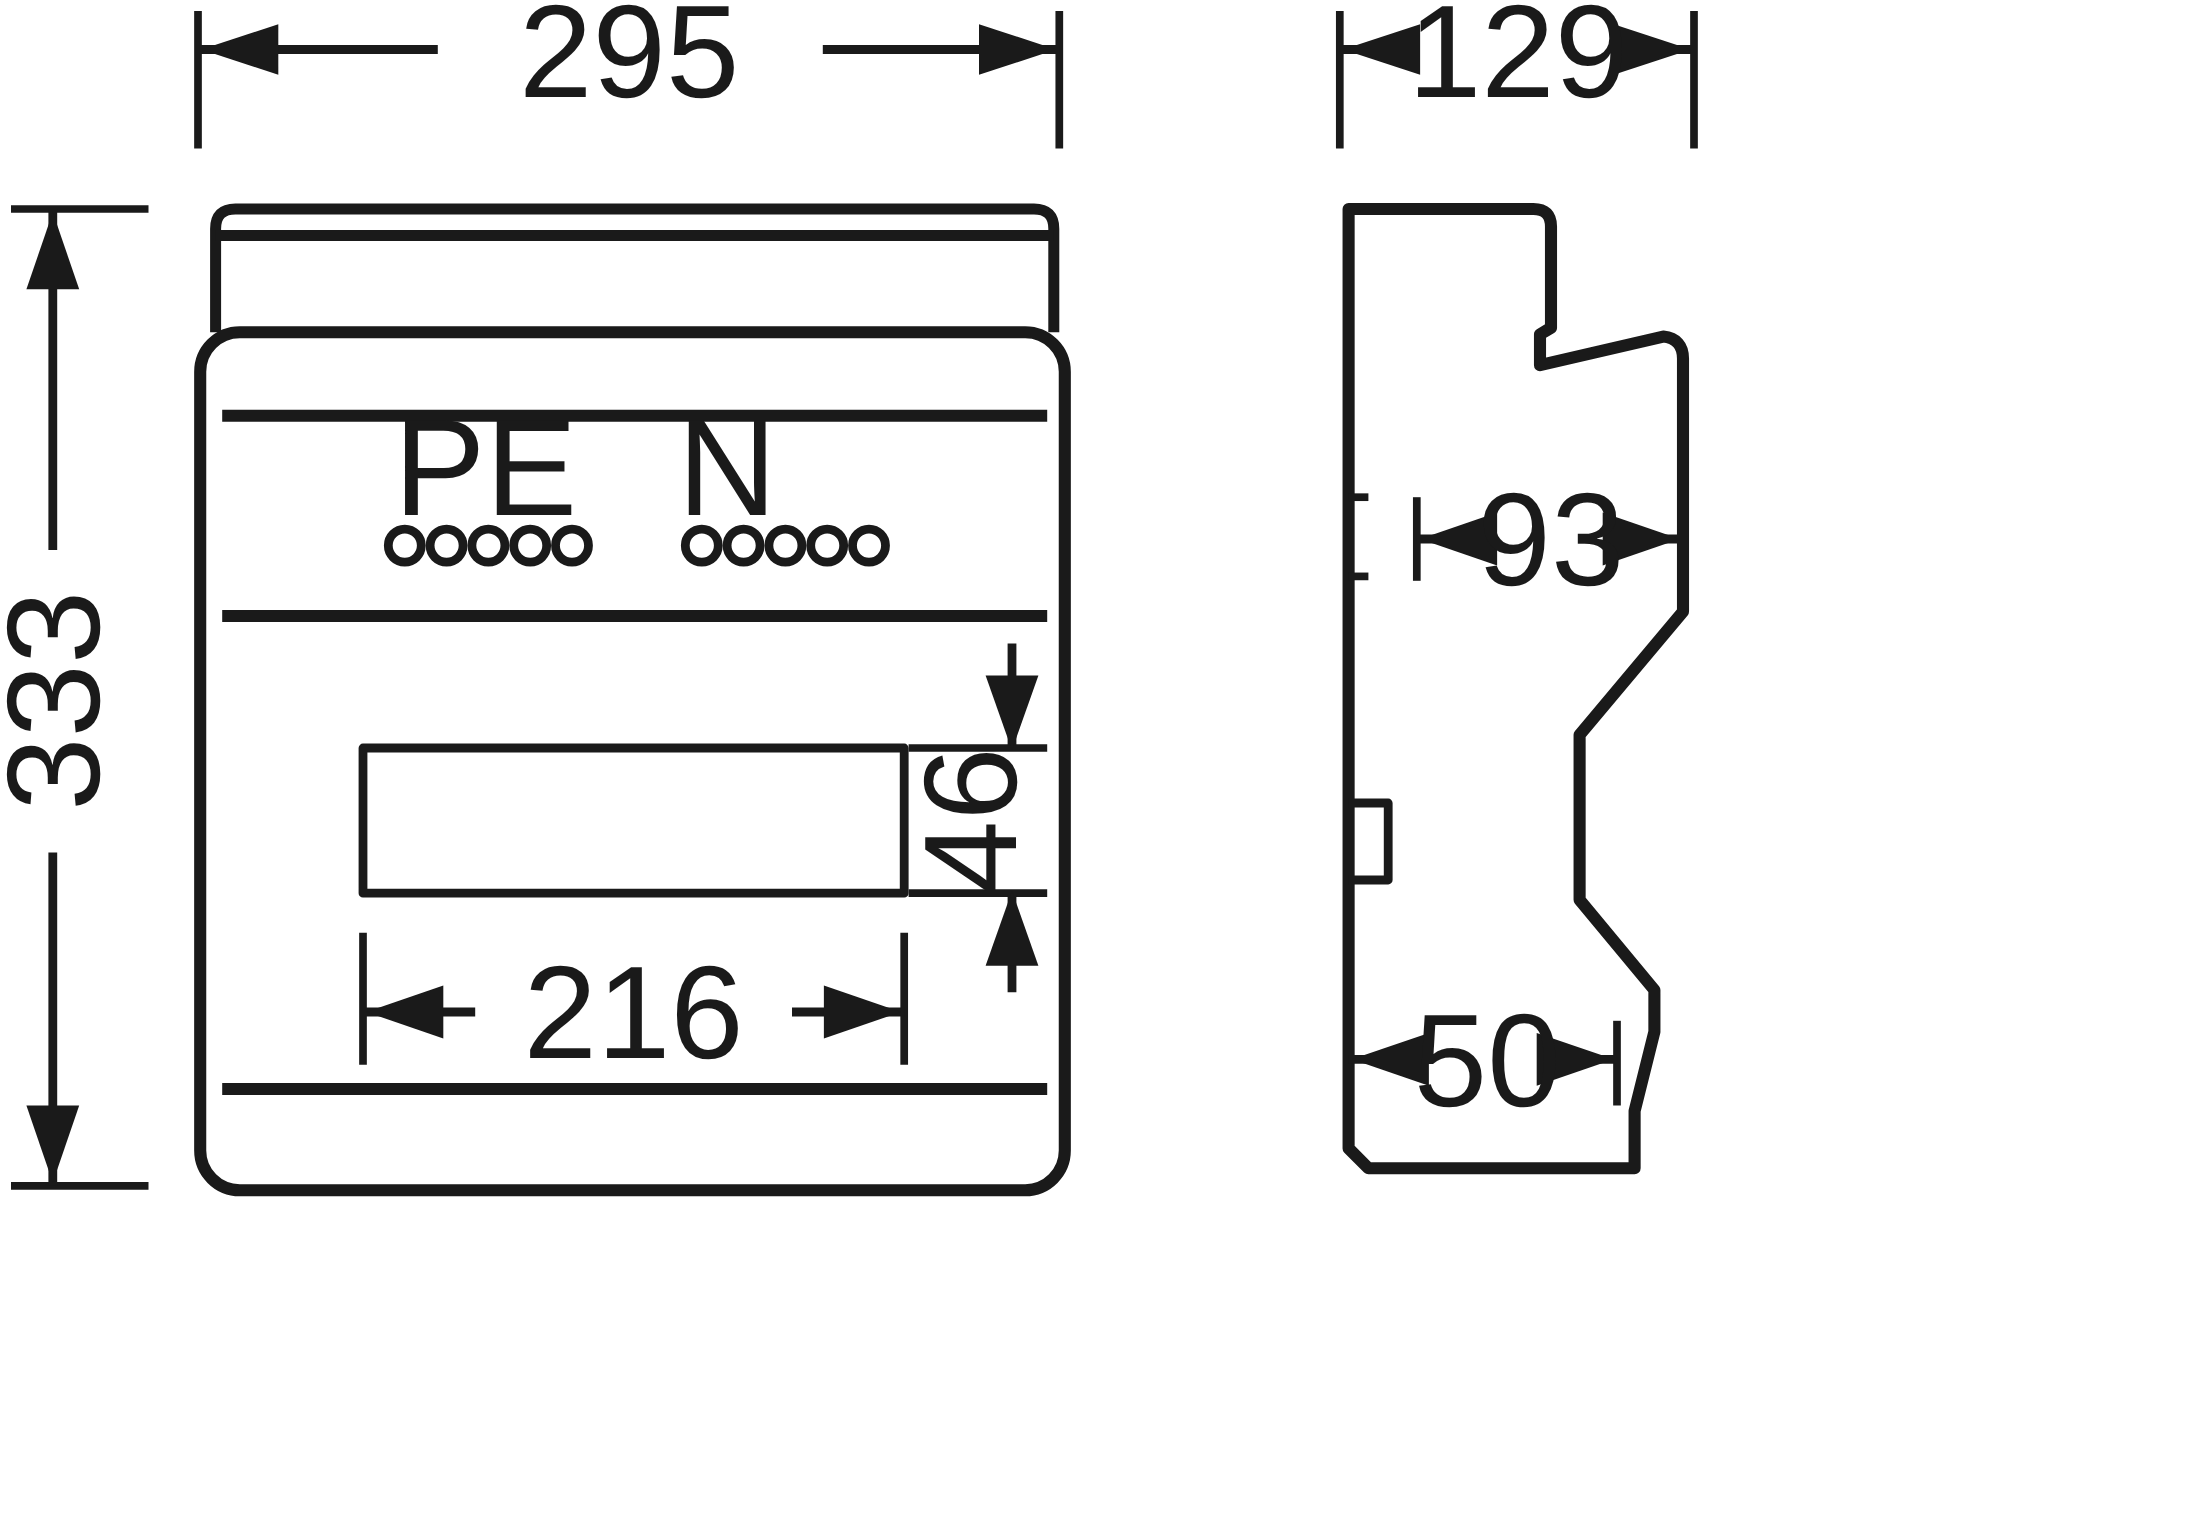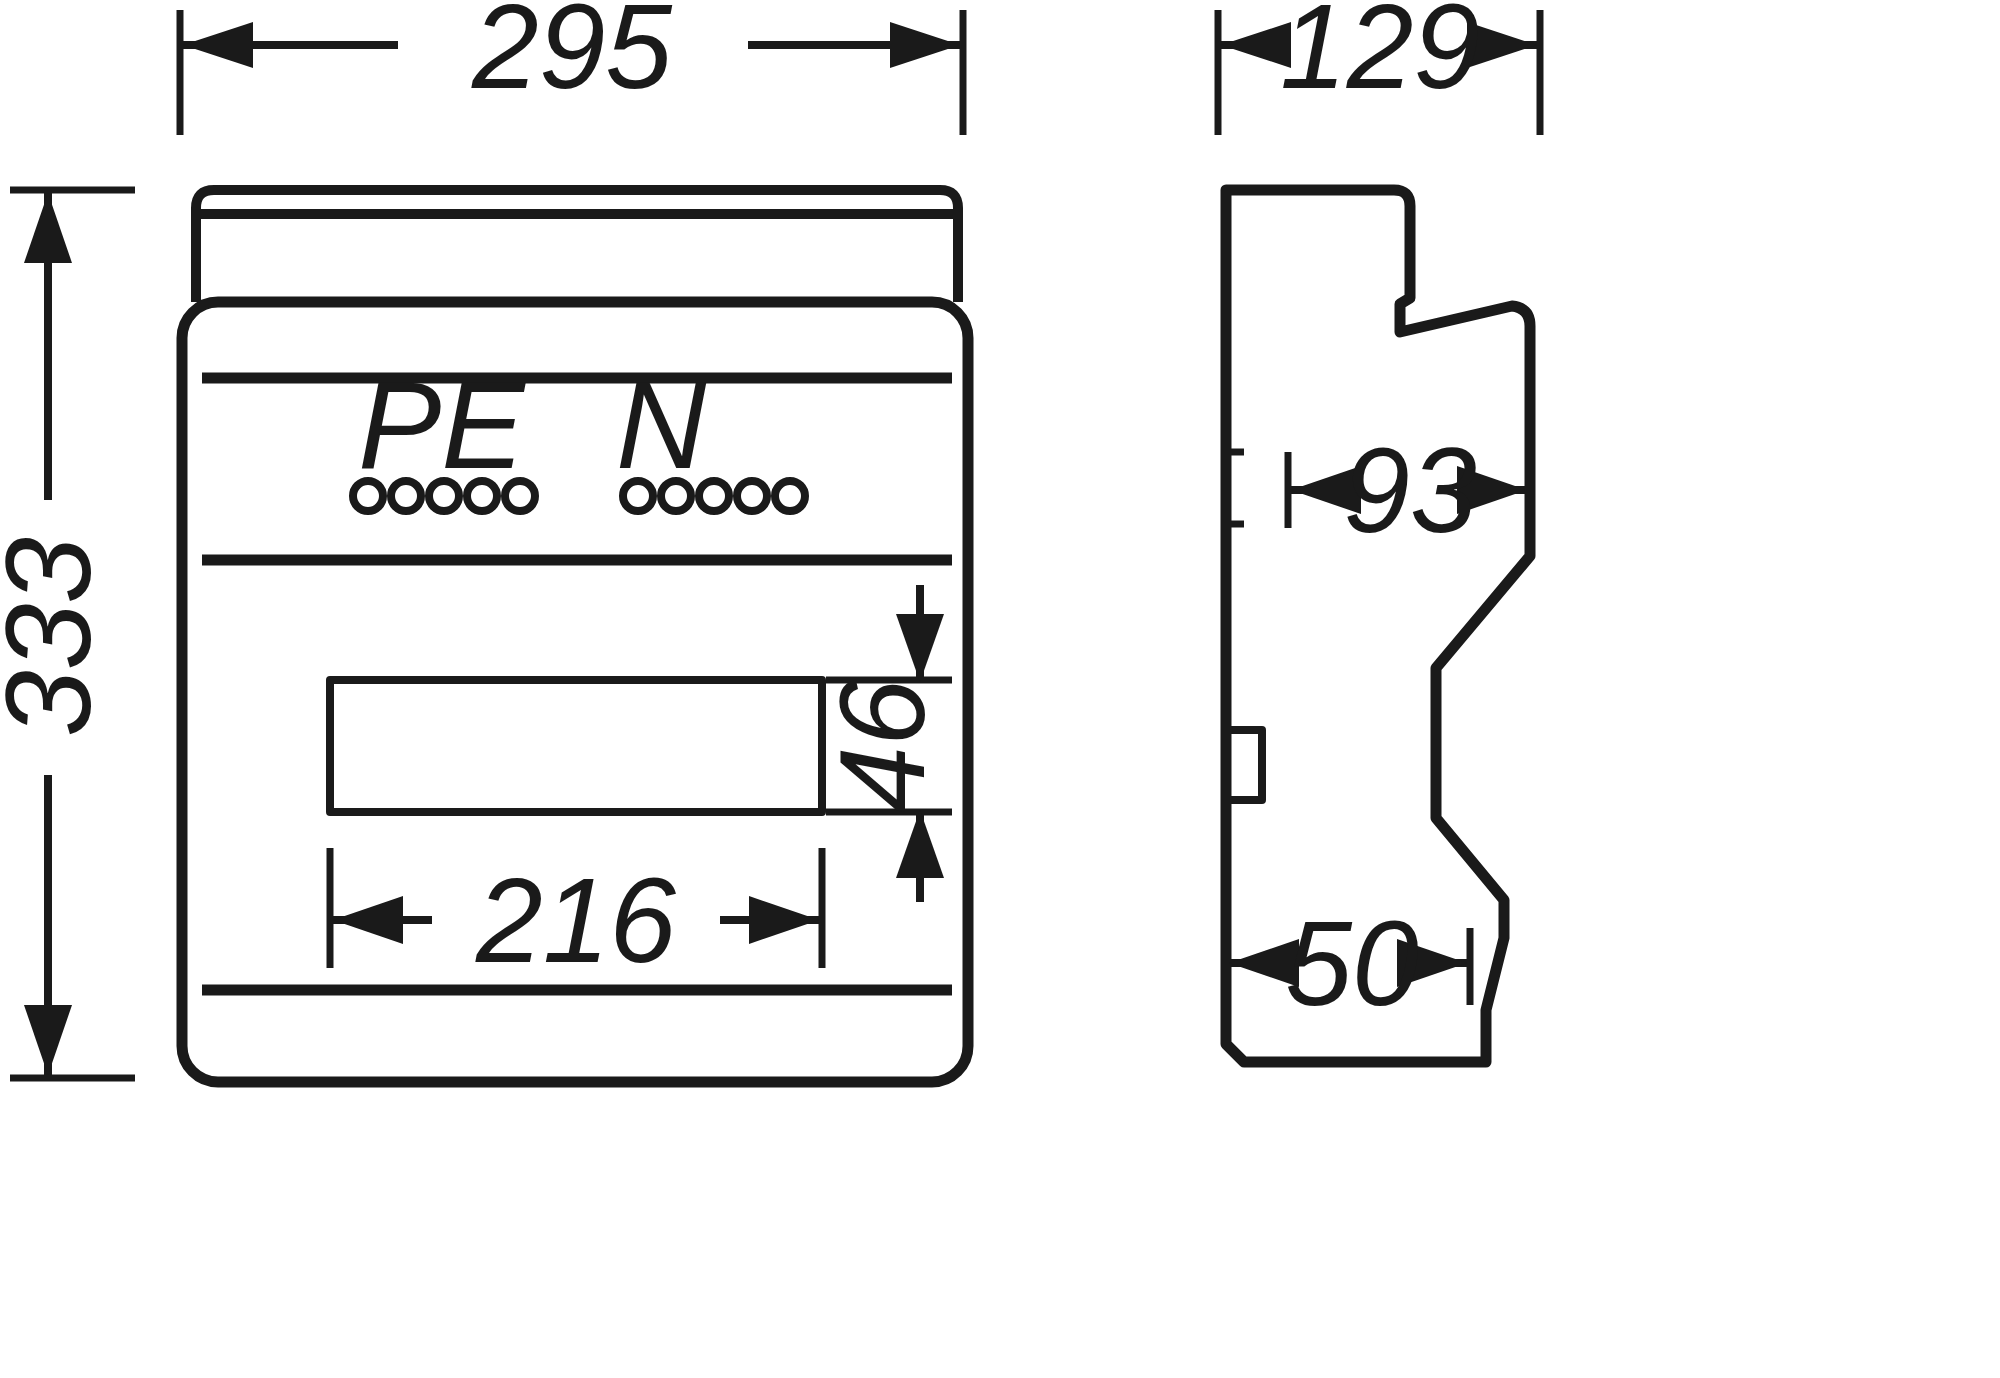--- a/index.html
+++ b/index.html
@@ -1,16 +1,16 @@
 <!DOCTYPE html>
 <html><head>
 <meta charset="utf-8">
 <style>
   html, body { margin: 0; padding: 0; background: #ffffff; }
-  .stage { position: relative; width: 2000px; height: 1308px; background: #ffffff; overflow: hidden; font-style: italic; }
+  .stage { position: relative; width: 2000px; height: 1308px; background: #ffffff; overflow: hidden; }
   svg { display: block; }
   .outline { fill: none; stroke: #1a1a1a; stroke-width: 11; stroke-linejoin: round; }
   .inner   { fill: none; stroke: #1a1a1a; stroke-width: 10; }
   .dimline { fill: none; stroke: #1a1a1a; stroke-width: 8; }
   .extline { fill: none; stroke: #1a1a1a; stroke-width: 7; }
   .detail  { fill: none; stroke: #1a1a1a; stroke-width: 8; stroke-linejoin: round; }
   .arrow   { fill: #1a1a1a; stroke: none; }
   .circ    { fill: none; stroke: #1a1a1a; stroke-width: 8; }
   text {
     font-family: "Liberation Sans", "DejaVu Sans", sans-serif;

